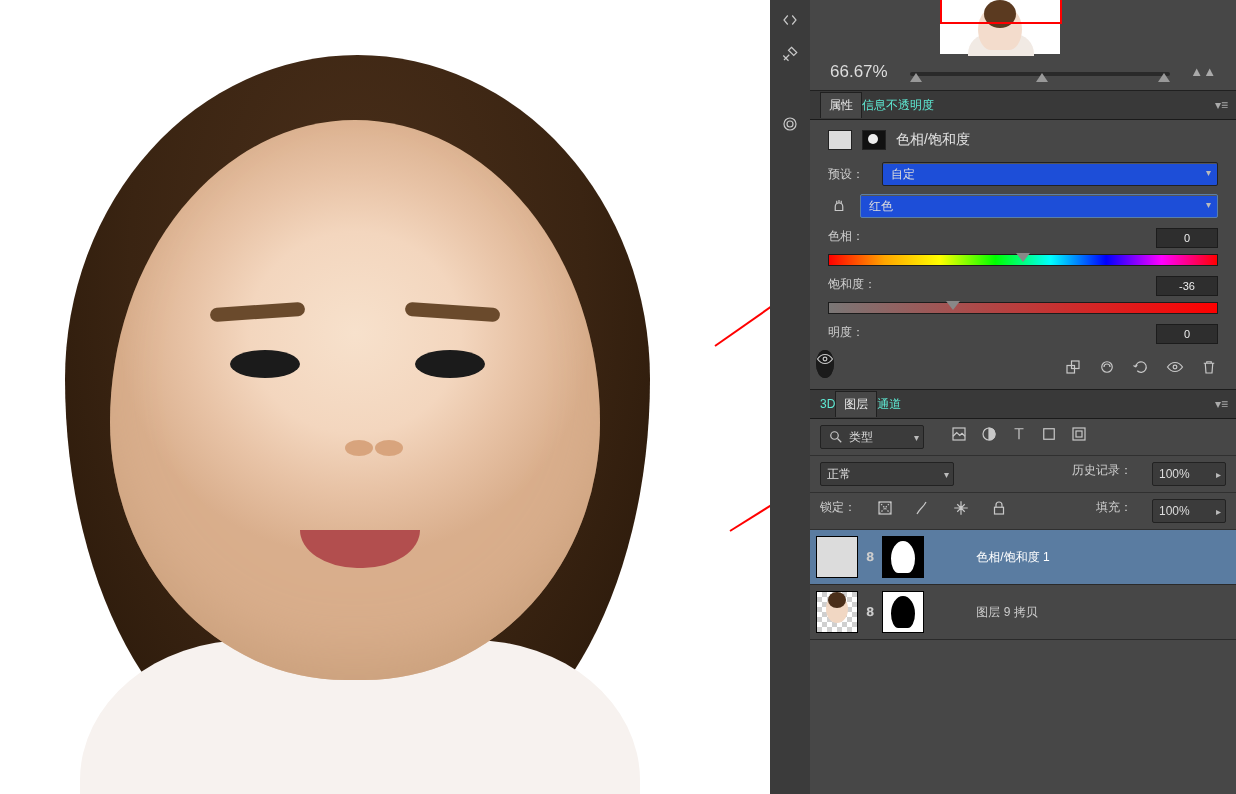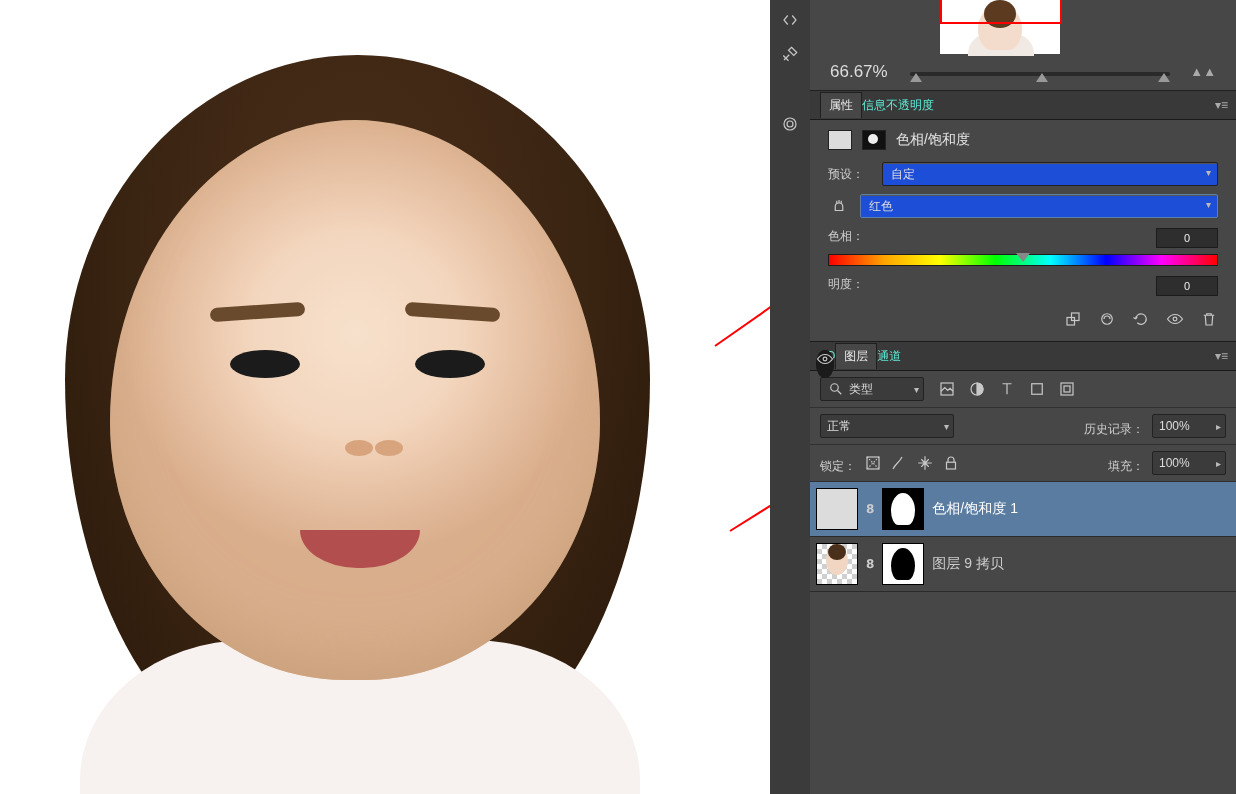--- a/index.html
+++ b/index.html
@@ -62,42 +62,42 @@
   .slhead{display:flex;color:#cfcfcf;font-size:12px;margin-bottom:6px;}
   .slhead .val{margin-left:auto;width:60px;height:18px;background:#2e2e2e;border:1px solid #1c1c1c;text-align:center;color:#eee;font-size:11px;line-height:18px;}
   .huetrack{height:10px;border:1px solid #1c1c1c;background:linear-gradient(90deg,red,orange,yellow,lime,cyan,blue,magenta,red);position:relative;}
   .sattrack{height:10px;border:1px solid #1c1c1c;background:linear-gradient(90deg,#7a7776,#ff0000);position:relative;}
   .thumbtri{position:absolute;top:-2px;width:0;height:0;border:7px solid transparent;border-top:9px solid #888;}
   .propfoot{display:flex;justify-content:flex-end;gap:16px;margin-top:14px;color:#b5b5b5;}
   .propfoot span{cursor:pointer;}
   
   
   .layers{background:#474747;}
-  .lrow{display:flex;align-items:flex-end;gap:8px;padding:6px 10px;font-size:12px;color:#cfcfcf;border-bottom:1px solid #303030;}
+  .lrow{display:flex;align-items:flex-start;gap:20px;padding:6px 10px;font-size:12px;color:#cfcfcf;border-bottom:1px solid #303030;}
   .ldd{height:22px;background:#3b3b3b;border:1px solid #222;border-radius:2px;display:flex;align-items:center;padding:0 6px;color:#ddd;font-size:12px;position:relative;}
   .ldd .car{position:absolute;right:4px;font-size:10px;color:#bbb;}
   .lrow .filters{display:flex;gap:12px;margin-left:6px;color:#b5b5b5;}
   .lrow .filters span{cursor:pointer;}
   .layer{display:flex;align-items:center;height:54px;border-bottom:1px solid #2a2a2a;padding:0 6px;gap:8px;}
   .layer.active{background:#5a7ca1;color:#fff;}
   .eye{width:18px;text-align:center;color:#c7c7c7;cursor:pointer;}
   .eye.l,.eye.r{width:70px;}
   .lthumb{width:40px;height:40px;background:#ddd;border:1px solid #000;}
   .lthumb.adj{background:#dcdcdc;}
   .lthumb.mask{background:#000;position:relative;}
   .lthumb.mask::after{content:"";position:absolute;left:8px;top:4px;width:24px;height:32px;border-radius:50% 50% 30% 30%/55% 55% 45% 45%;background:#fff;}
   .lthumb.maskInv::after{background:#000;}
   .lthumb.maskInv{background:#fff;}
   .lthumb.img{background:#fff;position:relative;}
   .lthumb.img::before{content:"";position:absolute;left:9px;top:3px;width:22px;height:28px;border-radius:50%;background:#f1d7c3;}
   .lthumb.img::after{content:"";position:absolute;left:11px;top:0;width:18px;height:16px;border-radius:50%;background:#4a2f1a;}
   .lthumb.chk{background:
       repeating-conic-gradient(#cfcfcf 0 25%,#fff 0 50%) 0 0/10px 10px;}
   .link{color:#ccc;font-size:12px;}
-  .lname{font-size:14px;}
+  .lname{font-size:12px;margin-left:44px;}
   svg.ic{width:18px;height:18px;stroke:#c8c8c8;fill:none;stroke-width:1.6;}
 </style>
 </head>
 <body>
 
 <div class="stage">
 
   <div class="canvas">
     <div class="portrait-hair"></div>
     <div class="shirt"></div>
@@ -188,20 +188,29 @@
       <div class="slgroup">
         <div class="slhead">
           <span>色相：</span>
           <span class="val">0</span>
         </div>
         <div class="huetrack">
           <div class="thumbtri" style="left:calc(50% - 7px)"></div>
         </div>
       </div>
 
+      <div class="slgroup">
+        <div class="slhead">
+          <span>饱和度：</span>
+          <span class="val">-36</span>
+        </div>
+        <div class="sattrack">
+          <div class="thumbtri" style="left:calc(32% - 7px)"></div>
+        </div>
+      </div>
 
       <div class="slgroup">
         <div class="slhead">
           <span>明度：</span>
           <span class="val">0</span>
         </div>
       </div>
 
       <div class="propfoot">
         <span><svg class="ic" viewBox="0 0 24 24">

